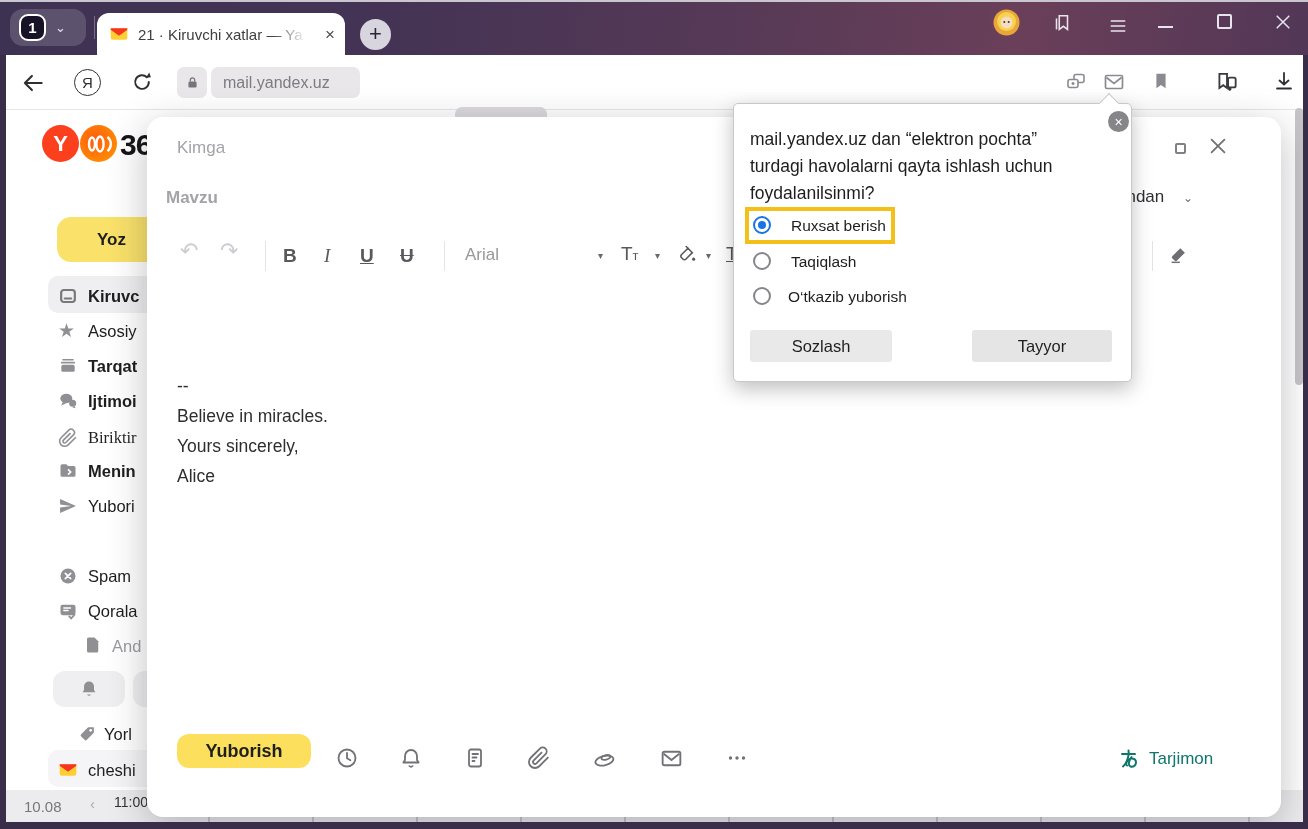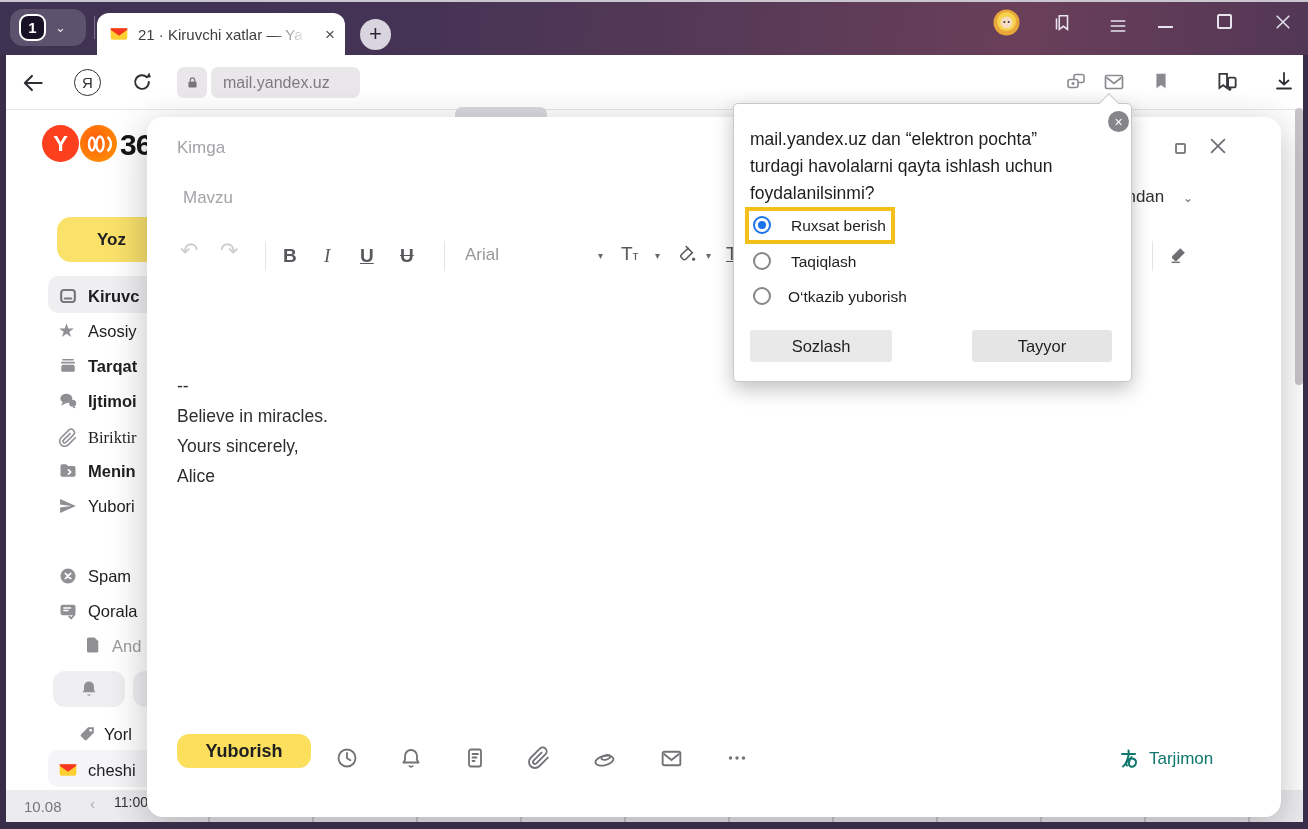--- a/index.html
+++ b/index.html
@@ -338,21 +338,21 @@
     <span class="tl-prev">‹</span>
     <span class="tl-time">11:00</span>
     <span class="timeline-ticks"></span>
   </div>
 
   <div class="abs peek-tab"></div>
   <div class="abs scrollbar-thumb"></div>
 
   <div class="abs compose">
     <div class="rel ph" style="left:30px;top:11px;margin-top:10px;">Kimga</div>
-    <div class="rel ph" style="left:36px;top:71px;">Mavzu</div>
+    <div class="rel ph" style="left:19px;top:71px;font-weight:bold;">Mavzu</div>
 
     <div class="rel winctl" style="left:963px;top:32px;width:16px;height:2px;background:#808085;"></div>
     <div class="rel winctl" style="left:1028px;top:26px;width:11px;height:11px;border:2.4px solid #808085;border-radius:2px;box-sizing:border-box;"></div>
     <div class="rel" style="left:1060px;top:18px;color:#6e6e73;">
       <svg width="22" height="22" viewBox="0 0 24 24" stroke="currentColor" stroke-width="1.9" stroke-linecap="round">
           <path d="M5 5l14 14M19 5L5 19"></path>
         </svg>
     </div>
 
     <div class="rel" style="left:953px;top:70px;font-size:17px;color:#2f2f33;">

